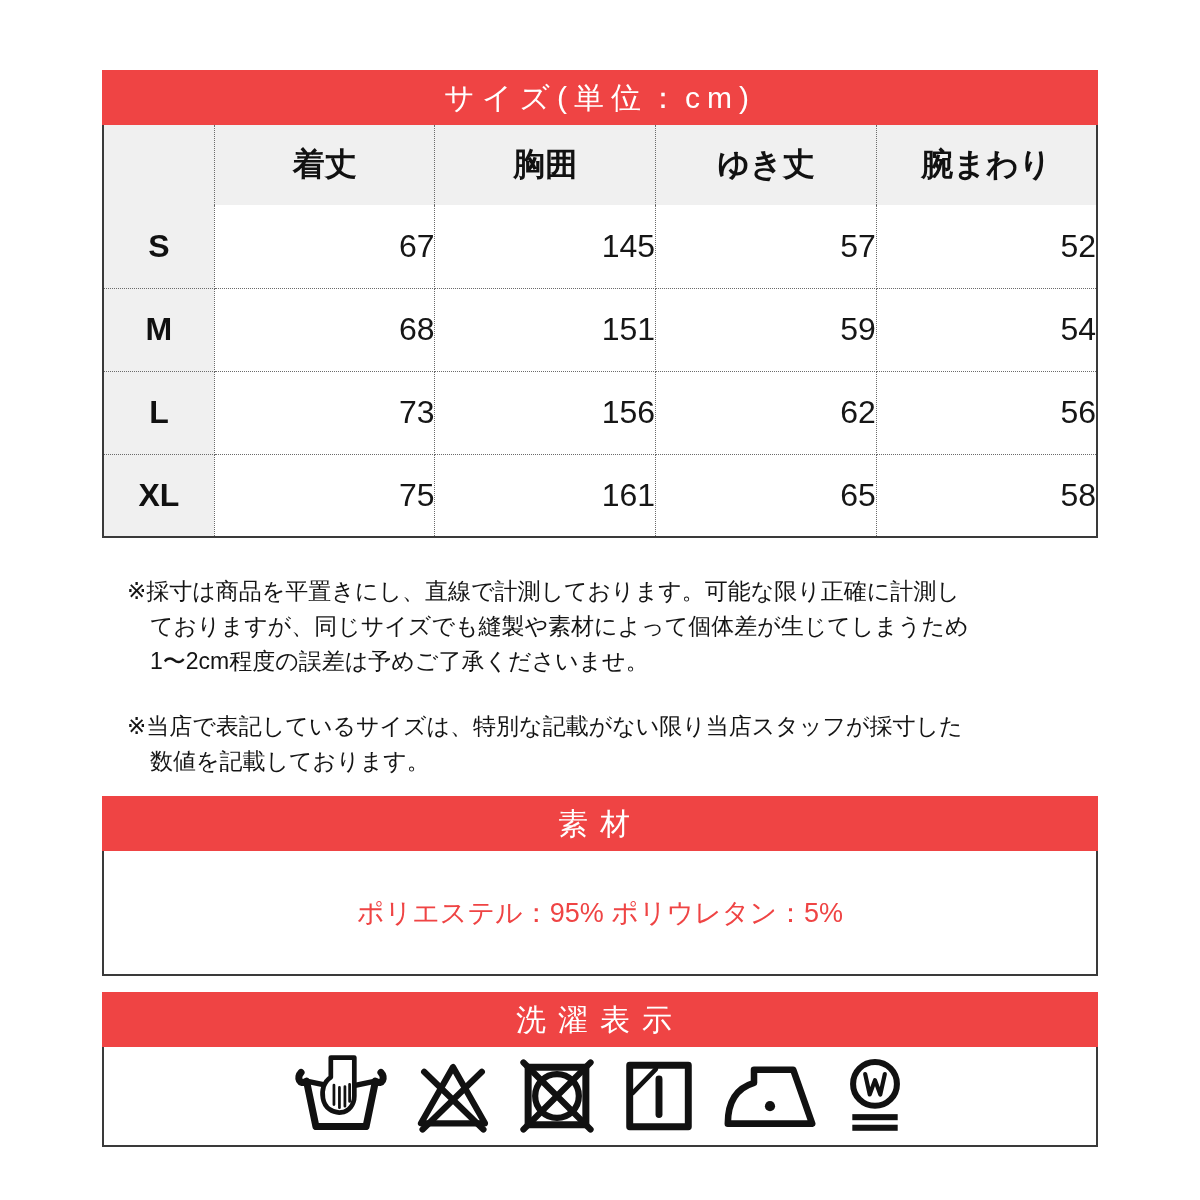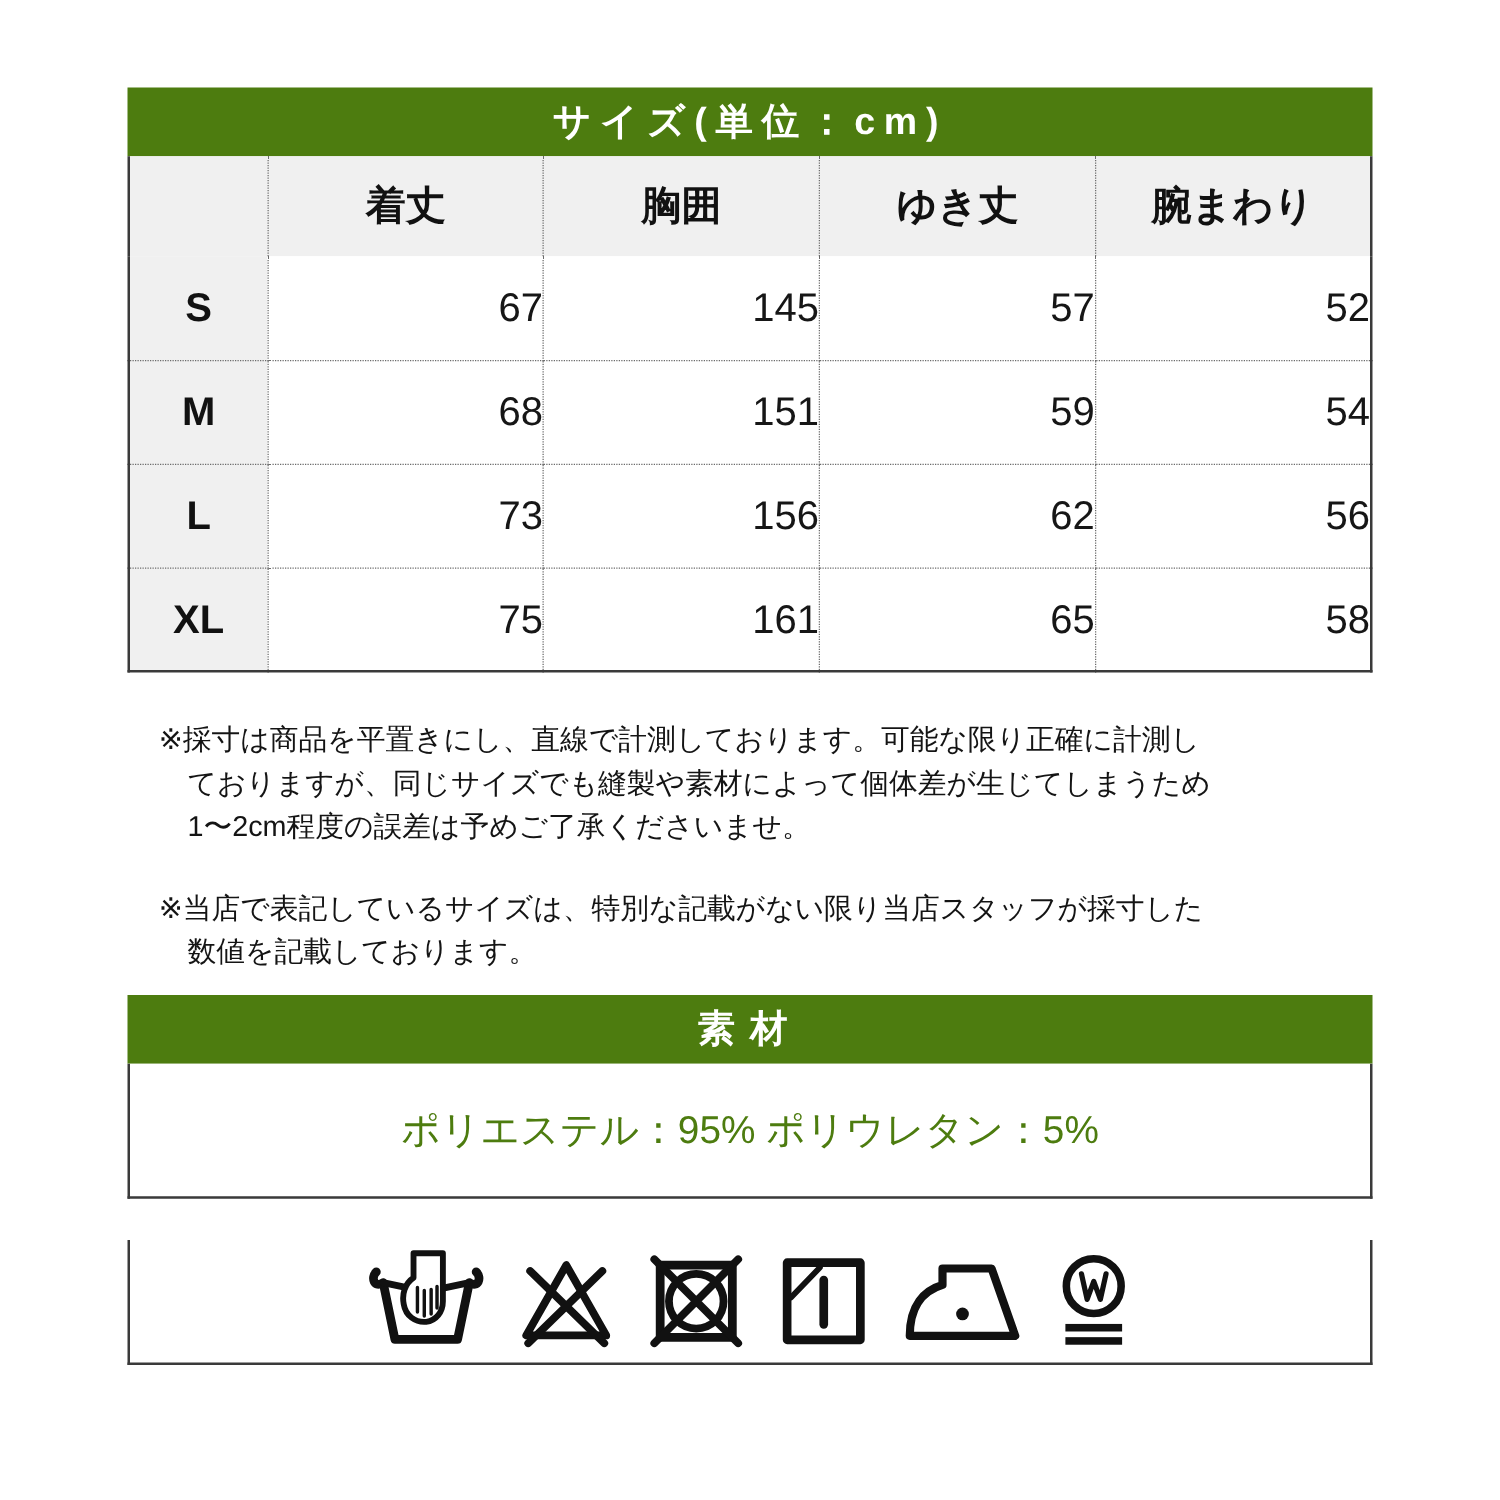--- a/index.html
+++ b/index.html
@@ -6,22 +6,22 @@
   body{
     width:1200px;height:1200px;background:#ffffff;position:relative;
     font-family:"Liberation Sans","DejaVu Sans",sans-serif;color:#111;
     -webkit-font-smoothing:antialiased;
   }
   .abs{position:absolute;}
 
   
   .section{left:102px;width:996px;box-sizing:border-box;}
   .bar{
-    background:#4d7c0f;color:#ffffff;height:55px;line-height:55px;
-    text-align:center;font-weight:bold;font-size:30px;letter-spacing:7px;
+    background:#ef4444;color:#ffffff;height:55px;line-height:55px;
+    text-align:center;font-weight:normal;font-size:30px;letter-spacing:7px;
   }
 
   
   .size-section{top:70px;}
   table.size{
     width:100%;border-collapse:collapse;table-layout:fixed;
     border:2px solid #3a3a3a;border-top:none;
   }
   table.size th,table.size td{
     padding:0;text-align:center;vertical-align:middle;
@@ -44,21 +44,21 @@
   .note{margin:0 0 30px 0;}
   .note .line{white-space:nowrap;}
   .note .line.cont{padding-left:23px;}
 
   
   .material-section{top:796px;}
   .panel-body{
     background:#ffffff;border:2px solid #3a3a3a;border-top:none;box-sizing:border-box;
     display:flex;align-items:center;justify-content:center;
   }
-  .material-section .panel-body{height:108px;font-size:31px;color:#4d7c0f;}
+  .material-section .panel-body{height:125px;font-size:27px;color:#ef4444;}
 
   
   .wash-section{top:992px;}
   .wash-section .bar{letter-spacing:12px;}
   .wash-section .panel-body{height:100px;gap:26px;}
   .care-icon{display:block;}
   .care-icon .st{fill:none;stroke:#111;stroke-linecap:round;stroke-linejoin:round;}
 </style>
 </head>
 <body>
@@ -128,20 +128,21 @@
 </div>
 
 <div class="abs section material-section">
   <div class="bar" style="letter-spacing:12px;">素材</div>
   <div class="panel-body">
     <span>ポリエステル：95% ポリウレタン：5%</span>
   </div>
 </div>
 
 <div class="abs section wash-section">
+  <div class="bar">洗濯表示</div>
   <div class="panel-body">
 
     <svg class="care-icon" width="94" height="82" viewBox="0 0 120 104">
       <path class="st" stroke-width="9" d="M9,22 C3,28 7,39 16,33 L28,91 H92 L104,33 C113,39 117,28 111,22"></path>
       <path class="st" stroke-width="7" d="M16,33 L45,39"></path>
       <path class="st" stroke-width="7" d="M104,33 L75,39"></path>
       <path d="M47,3 V28 C38,34 35,45 37,55 C39,67 49,74 60,73 C70,72 77,63 77,52 V3 Z" fill="#ffffff" stroke="#111" stroke-width="6" stroke-linejoin="round"></path>
       <path class="st" stroke-width="3.5" d="M51,38 V63 M58,41 V67 M65,40 V65 M71,37 V59"></path>
     </svg>
 

